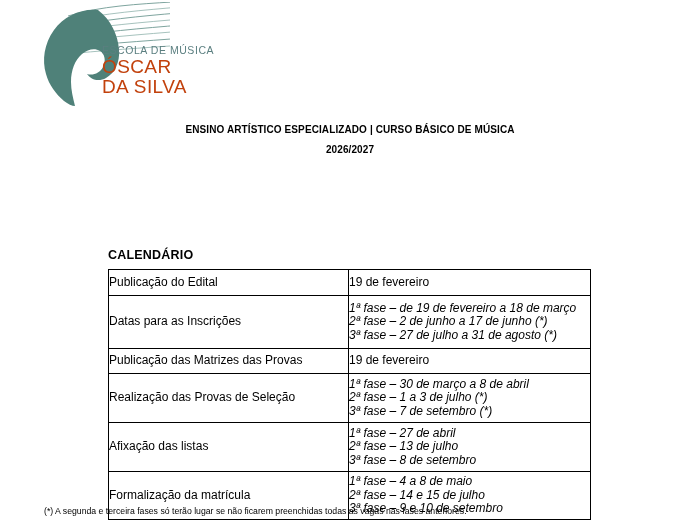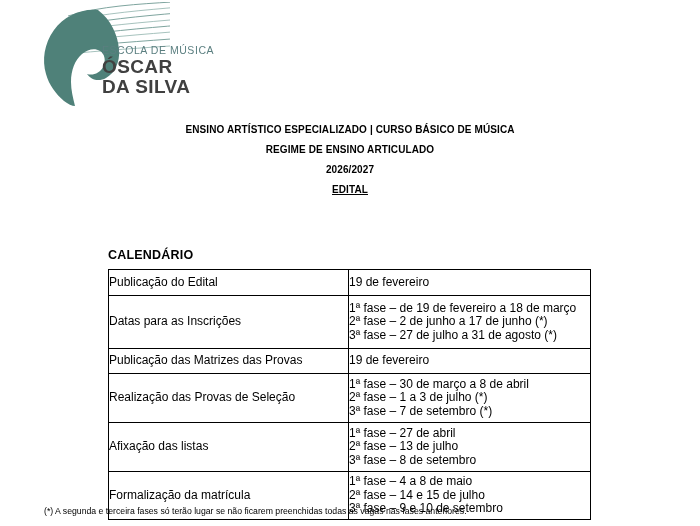--- a/index.html
+++ b/index.html
@@ -41,22 +41,22 @@
   .logo-line-small {
     font-size: 10.5px;
     letter-spacing: 0.55px;
     color: #5b7f80;
     font-weight: 400;
     line-height: 13px;
     white-space: nowrap;
   }
   .logo-line-big {
     font-size: 19px;
-    font-weight: bold;
-    color: #404040;
+    font-weight: normal;
+    color: #c2410c;
     line-height: 20px;
     letter-spacing: 0.4px;
     white-space: nowrap;
   }
 
   
   #title-block {
     position: absolute;
     left: 0;
     top: 124px;
@@ -105,21 +105,21 @@
     width: 240px;
     padding-left: 9px;
     padding-right: 4px;
   }
   td.col-value {
     width: 242px;
     padding-left: 9px;
     padding-right: 4px;
   }
   .phase-list { white-space: nowrap; }
-  .phase-list div { white-space: nowrap; }
+  .phase-list div { white-space: nowrap; font-style: italic; }
 
   tr.r-pub-edital td { height: 26px; }
   tr.r-inscricoes td { height: 53px; }
   tr.r-matrizes td { height: 25px; }
   tr.r-provas td { height: 49px; }
   tr.r-afixacao td { height: 49px; }
   tr.r-matricula td { height: 48px; }
 
   
   tr.r-afixacao td { border-bottom: none; }
@@ -174,23 +174,21 @@
 
   <div id="logo-wordmark">
     <div class="logo-line-small">ESCOLA DE MÚSICA</div>
     <div class="logo-line-big">ÓSCAR</div>
     <div class="logo-line-big">DA SILVA</div>
   </div>
 </div>
 
 <div id="title-block">
   <div class="title-line">ENSINO ARTÍSTICO ESPECIALIZADO | CURSO BÁSICO DE MÚSICA</div>
-  <div class="title-line">REGIME DE ENSINO ARTICULADO</div>
   <div class="title-line">2026/2027</div>
-  <div class="title-line edital">EDITAL</div>
 </div>
 
 <div id="calendario-heading">CALENDÁRIO</div>
 
 <table id="calendar-table">
   <tbody>
     <tr class="r-pub-edital">
       <td class="col-label">Publicação do Edital</td>
       <td class="col-value">
         <div class="phase-list">19 de fevereiro</div>

